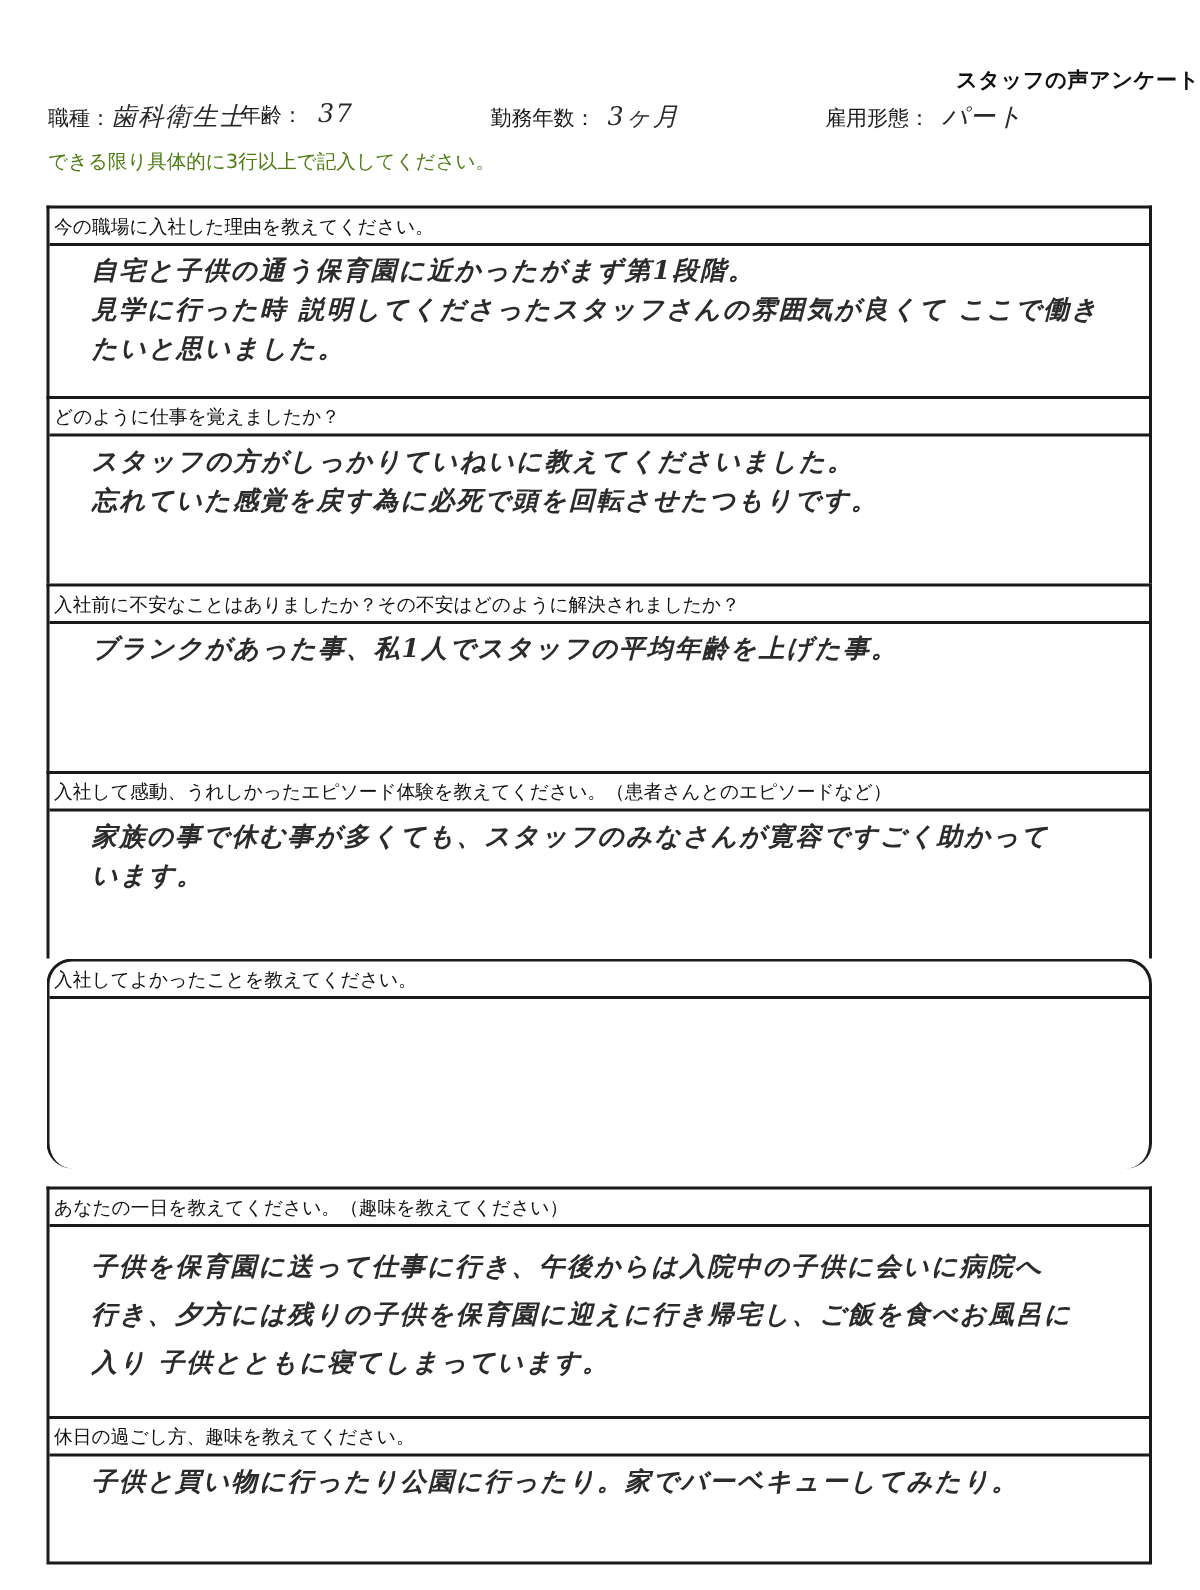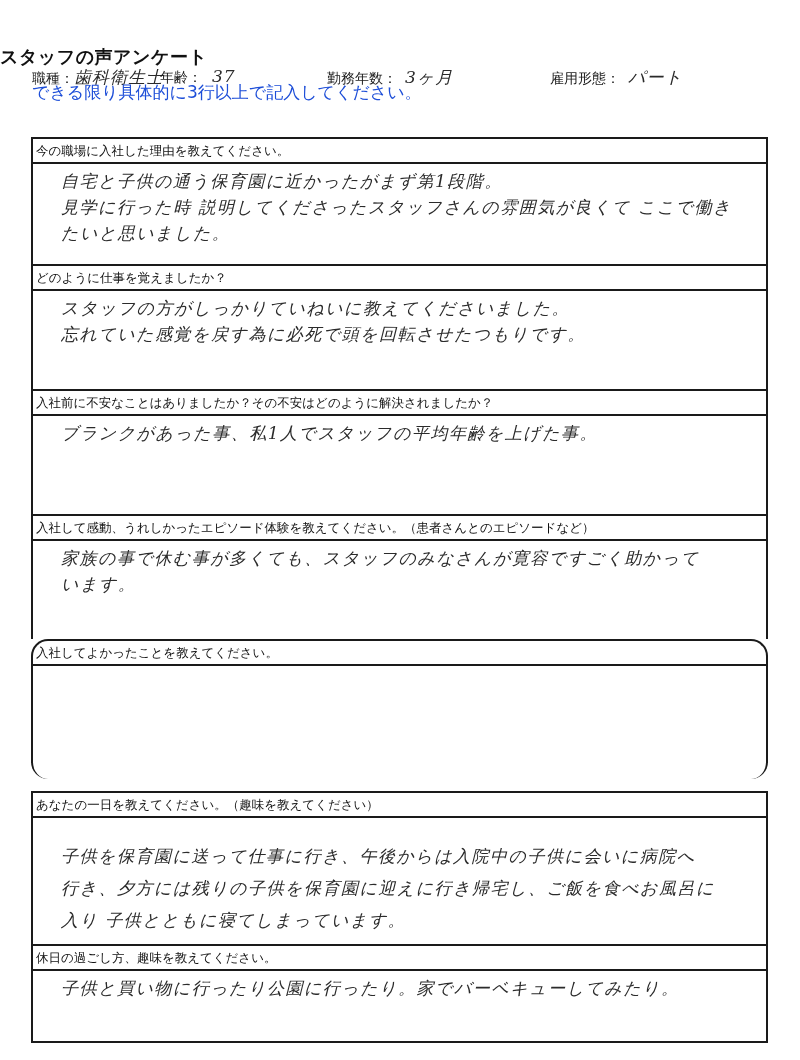--- a/index.html
+++ b/index.html
@@ -13,23 +13,23 @@
       position: relative;
       overflow: hidden;
       font-family: "DejaVu Sans", "Liberation Sans", sans-serif;
       color: #111111;
     }
     .title {
       position: absolute;
       top: 45px;
       left: 0;
       width: 800px;
-      text-align: left;
+      text-align: right;
       font-weight: bold;
-      font-size: 18px;
+      font-size: 14px;
       letter-spacing: 0.5px;
     }
     .meta-row {
       position: absolute;
       top: 66px;
       left: 0;
       width: 800px;
       height: 26px;
       font-size: 14px;
     }
@@ -44,24 +44,24 @@
     }
     .handwritten {
       font-family: "DejaVu Serif", "Liberation Serif", serif;
       font-size: 17px;
       color: #2a2a2a;
       font-style: italic;
       letter-spacing: 1px;
     }
     .instruction {
       position: absolute;
-      top: 81px;
+      top: 99px;
       left: 32px;
-      font-size: 17px;
-      color: #1d4ed8;
+      font-size: 13px;
+      color: #4d7c0f;
     }
     .form-frame {
       position: absolute;
       top: 118px;
       left: 31px;
       width: 737px;
       height: 906px;
       box-sizing: border-box;
       margin-top: 19px;
     }
@@ -93,20 +93,21 @@
     }
     .answer-line {
       font-family: "DejaVu Serif", "Liberation Serif", serif;
       font-style: italic;
       font-size: 17px;
       line-height: 26px;
       color: #2b2b2b;
       letter-spacing: 1.5px;
       white-space: nowrap;
       overflow: hidden;
+      font-weight: bold;
     }
   </style>
 </head>
 <body>
 
 <div class="title">スタッフの声アンケート</div>
 
 <div class="meta-row">
   <div class="meta-field" style="left:32px;">
     <span class="meta-label">職種：</span><span class="handwritten">歯科衛生士</span>
@@ -157,21 +158,21 @@
       <div class="answer-line">います。</div>
     </div>
   </div>
 
   <div class="section" style="top:502px; height:140px;border-radius:17px;">
     <div class="section-header">入社してよかったことを教えてください。</div>
   </div>
 
   <div class="section" style="top:654px; height:153px;">
     <div class="section-header">あなたの一日を教えてください。（趣味を教えてください）</div>
-    <div class="section-body" style="padding-top:22px;">
+    <div class="section-body" style="padding-top:11px;">
       <div class="answer-line" style="line-height:32px;">子供を保育園に送って仕事に行き、午後からは入院中の子供に会いに病院へ</div>
       <div class="answer-line" style="line-height:32px;">行き、夕方には残りの子供を保育園に迎えに行き帰宅し、ご飯を食べお風呂に</div>
       <div class="answer-line" style="line-height:32px;">入り 子供とともに寝てしまっています。</div>
     </div>
   </div>
 
   <div class="section last" style="top:807px; height:99px;">
     <div class="section-header">休日の過ごし方、趣味を教えてください。</div>
     <div class="section-body">
       <div class="answer-line">子供と買い物に行ったり公園に行ったり。家でバーベキューしてみたり。</div>

